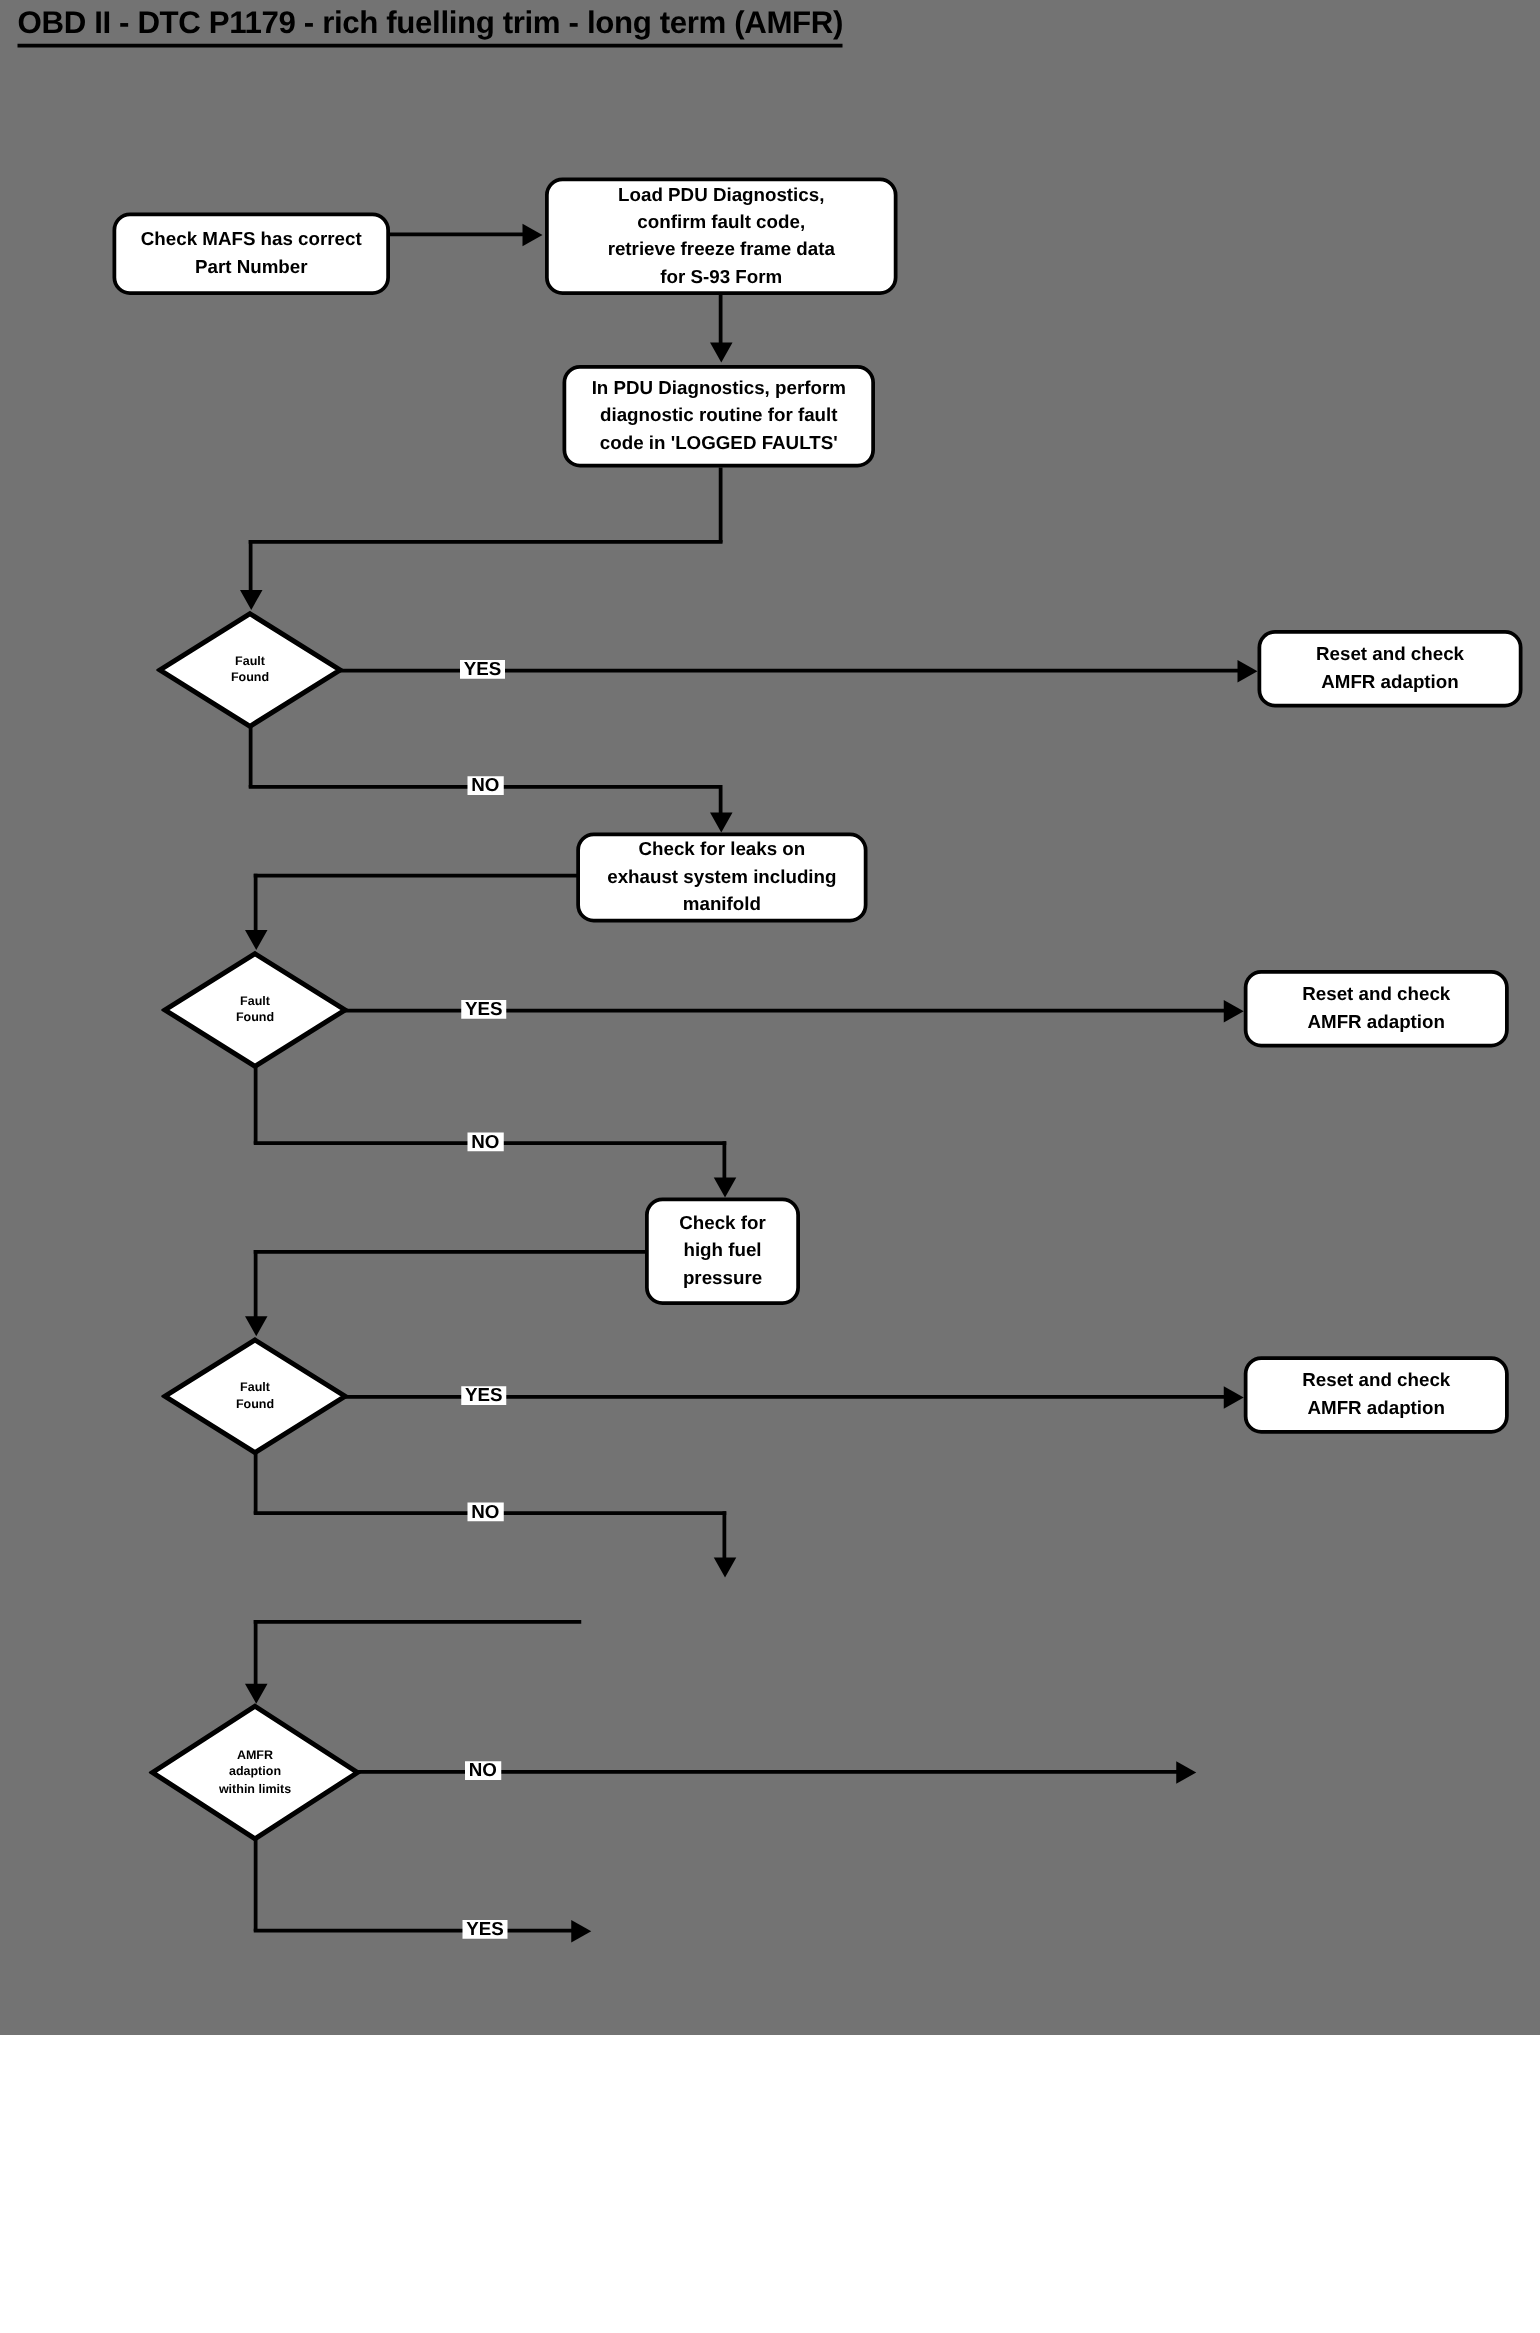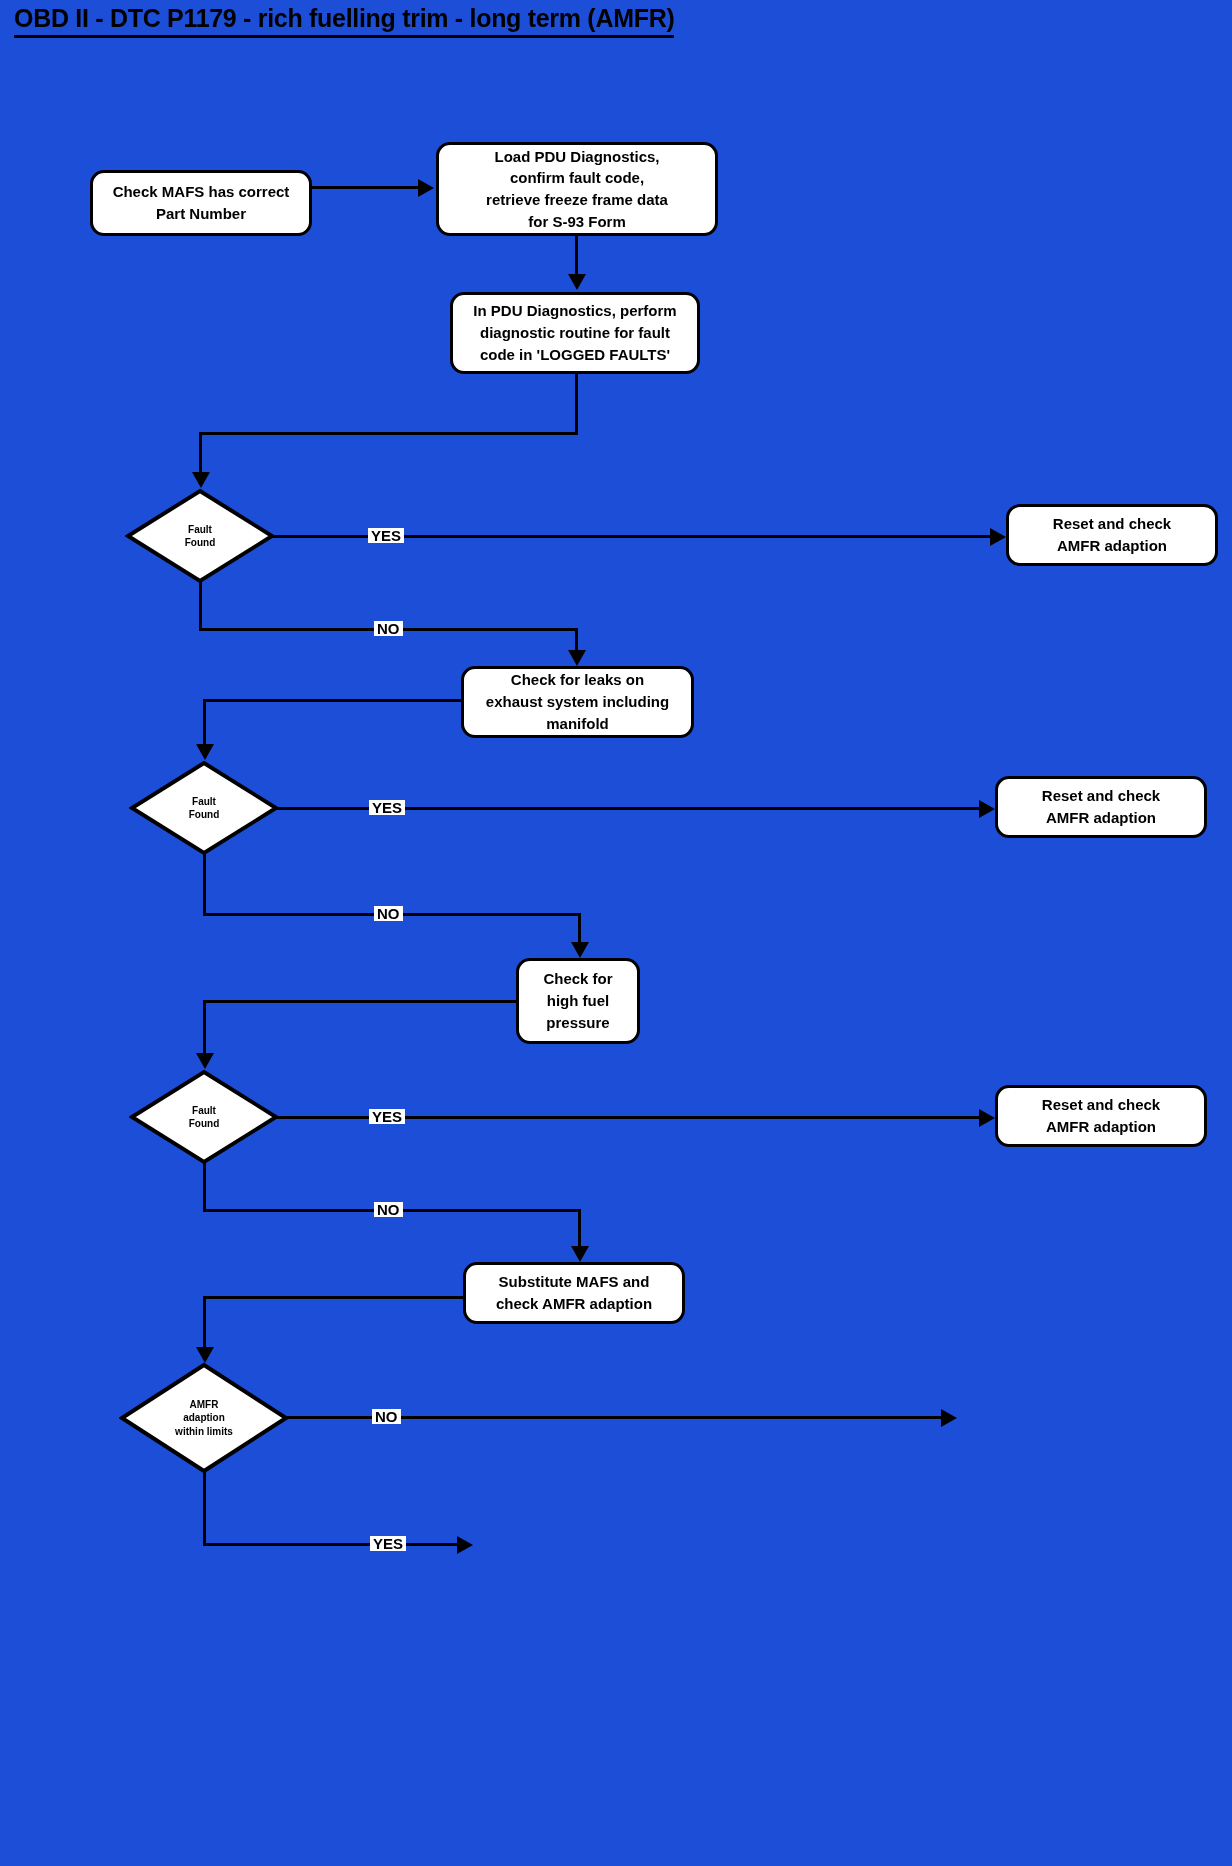--- a/index.html
+++ b/index.html
@@ -1,17 +1,17 @@
 <!DOCTYPE html>
 <html><head>
 <meta charset="utf-8">
 <style>
   html,body{margin:0;padding:0;background:#ffffff;}
   body{font-family:"Liberation Sans", sans-serif; color:#000;}
-  #page{position:relative;width:1232px;height:1866px;overflow:hidden;background:#1d4ed8;}
+  #page{position:relative;width:1232px;height:1628px;overflow:hidden;background:#737373;}
 
   .title{
     position:absolute; left:14px; top:4px;
     font-size:25px; font-weight:bold; letter-spacing:-0.3px;
     border-bottom:3px solid #000; padding-bottom:2px; white-space:nowrap;
   }
 
   .node{
     position:absolute; box-sizing:border-box;
     border:3px solid #000; border-radius:14px; background:#fff;
@@ -146,23 +146,20 @@
   <div class="node" style="left:995px;top:1085px;width:212px;height:62px;">
     <span>Reset and check<br>AMFR adaption</span>
   </div>
 
   <div class="ln v" style="left:203px;top:1161px;height:50px;"></div>
   <div class="ln h" style="left:203px;top:1209px;width:378px;"></div>
   <div class="ln v" style="left:578px;top:1209px;height:46px;"></div>
   <div class="arrow down" style="left:571px;top:1246px;"></div>
   <div class="elabel" style="left:374px;top:1202px;">NO</div>
 
-  <div class="node" style="left:463px;top:1262px;width:222px;height:62px;">
-    <span>Substitute MAFS and<br>check AMFR adaption</span>
-  </div>
 
   <div class="ln h" style="left:203px;top:1296px;width:262px;"></div>
   <div class="ln v" style="left:203px;top:1296px;height:58px;"></div>
   <div class="arrow down" style="left:196px;top:1347px;"></div>
 
   <div class="diamond" style="left:119px;top:1362px;width:170px;height:112px;">
     <svg width="170" height="112" viewBox="0 0 170 112">
       <polygon points="85,3 167,56 85,109 3,56" fill="#fff" stroke="#000" stroke-width="4"></polygon>
     </svg>
     <div class="dtext">AMFR<br>adaption<br>within limits</div>

